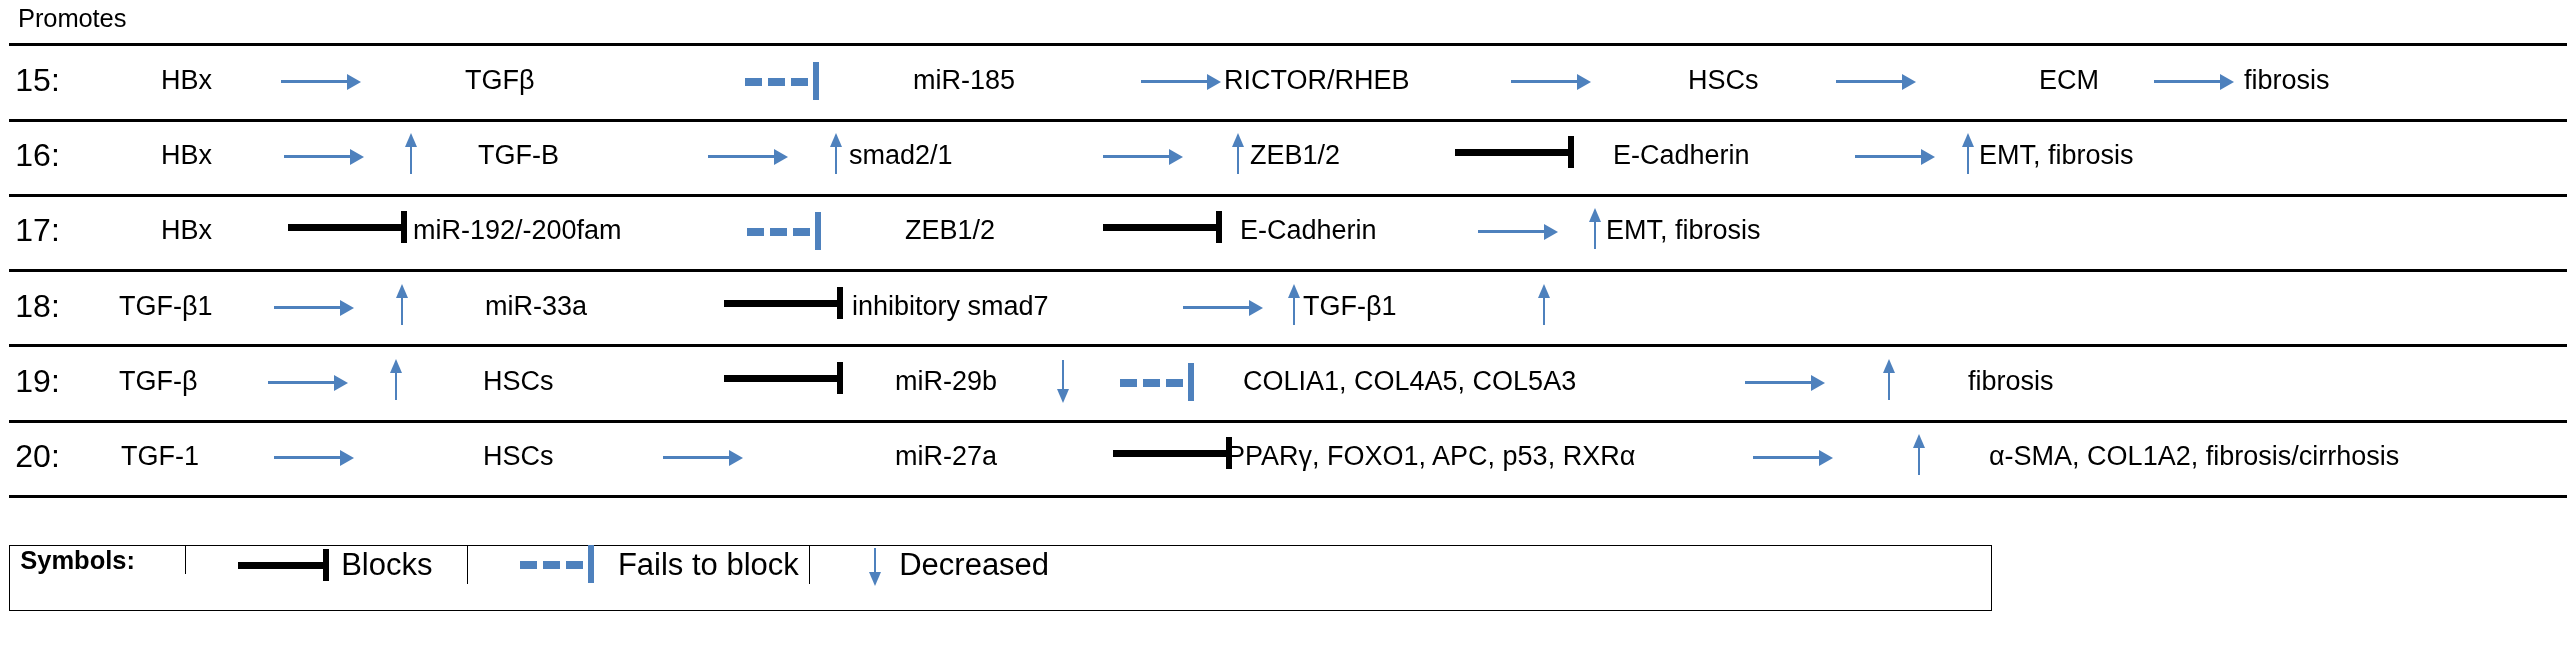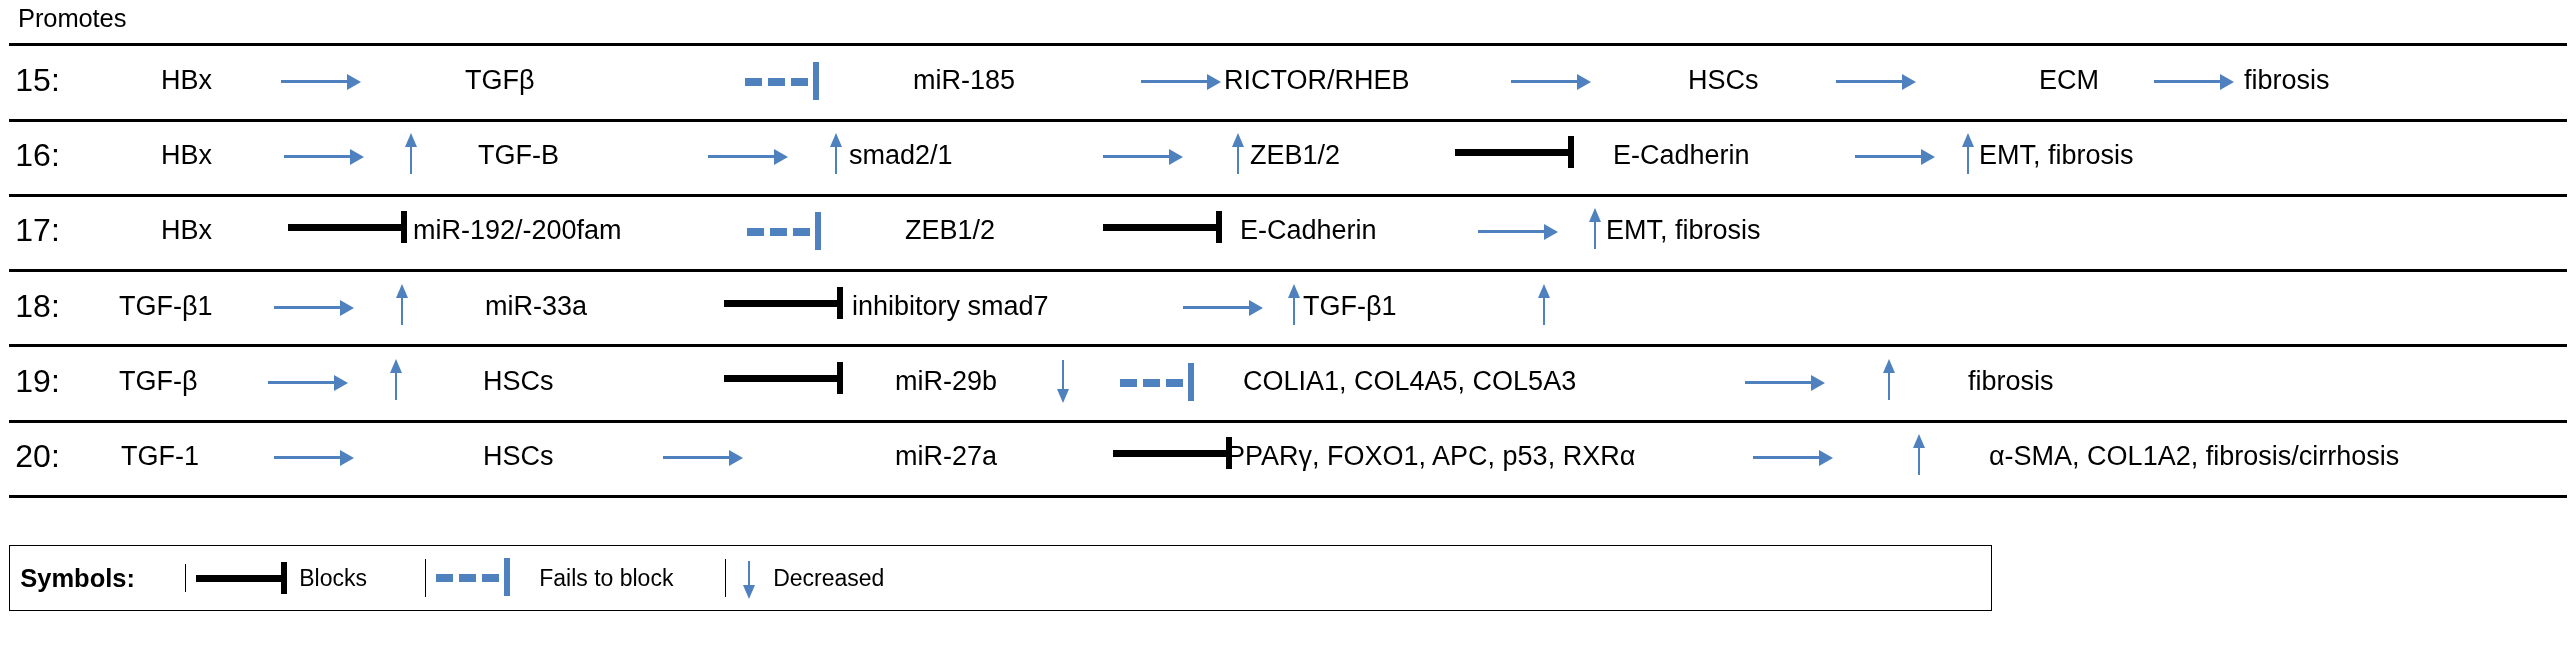--- a/index.html
+++ b/index.html
@@ -97,31 +97,31 @@
     border-right:6.4px solid transparent;
     border-top:14px solid #4e81bd;
   }
 
   
   .legend{
     position:absolute;left:9px;top:545px;
     width:1983px;height:66px;
     border:1.9px solid #000;
     box-sizing:border-box;
-    display:flex;align-items:center;
+    display:flex;align-items:flex-start;gap:42px;
   }
   .lgcell{
     position:relative;
     display:flex;align-items:center;
     border-right:1.9px solid #000;
     padding:0 10.2px;
     box-sizing:border-box;
   }
   .lgcell:last-child{border-right:none;}
-  .lglabel{font-size:23px;line-height:28px;white-space:nowrap;}
+  .lglabel{font-size:31px;line-height:28px;white-space:nowrap;}
   .lgtitle{font-size:25.5px;line-height:28px;font-weight:bold;white-space:nowrap;}
   .lgglyph{position:relative;width:94px;height:38px;margin-right:9px;}
   .lgglyph.narrow{width:28px;}
 </style>
 </head>
 <body>
 
 <div class="sheet">
 
   <div class="hdr">Promotes</div>

